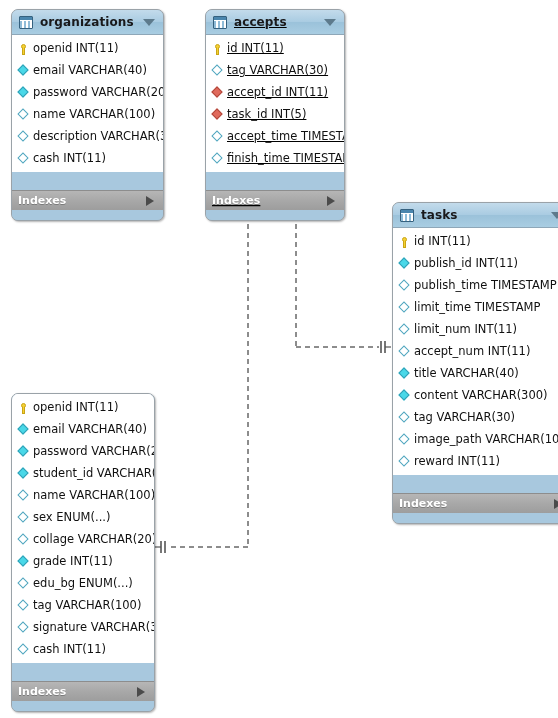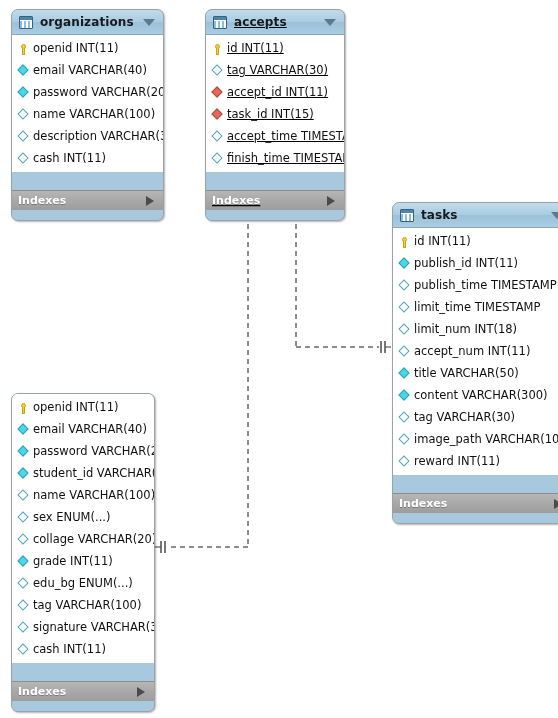--- a/index.html
+++ b/index.html
@@ -275,21 +275,21 @@
     <div class="field-row">
       <span class="glyph dia"></span>
       <span class="field-label">tag VARCHAR(30)</span>
     </div>
     <div class="field-row">
       <span class="glyph dia dia-fk"></span>
       <span class="field-label">accept_id INT(11)</span>
     </div>
     <div class="field-row">
       <span class="glyph dia dia-fk"></span>
-      <span class="field-label">task_id INT(15)</span>
+      <span class="field-label">task_id INT(5)</span>
     </div>
     <div class="field-row">
       <span class="glyph dia"></span>
       <span class="field-label">accept_time TIMESTAMP</span>
     </div>
     <div class="field-row">
       <span class="glyph dia"></span>
       <span class="field-label">finish_time TIMESTAMP</span>
     </div>
   </div>
@@ -318,29 +318,29 @@
     <div class="field-row">
       <span class="glyph dia"></span>
       <span class="field-label">publish_time TIMESTAMP</span>
     </div>
     <div class="field-row">
       <span class="glyph dia"></span>
       <span class="field-label">limit_time TIMESTAMP</span>
     </div>
     <div class="field-row">
       <span class="glyph dia"></span>
-      <span class="field-label">limit_num INT(18)</span>
+      <span class="field-label">limit_num INT(11)</span>
     </div>
     <div class="field-row">
       <span class="glyph dia"></span>
       <span class="field-label">accept_num INT(11)</span>
     </div>
     <div class="field-row">
       <span class="glyph dia dia-fill"></span>
-      <span class="field-label">title VARCHAR(50)</span>
+      <span class="field-label">title VARCHAR(40)</span>
     </div>
     <div class="field-row">
       <span class="glyph dia dia-fill"></span>
       <span class="field-label">content VARCHAR(300)</span>
     </div>
     <div class="field-row">
       <span class="glyph dia"></span>
       <span class="field-label">tag VARCHAR(30)</span>
     </div>
     <div class="field-row">

